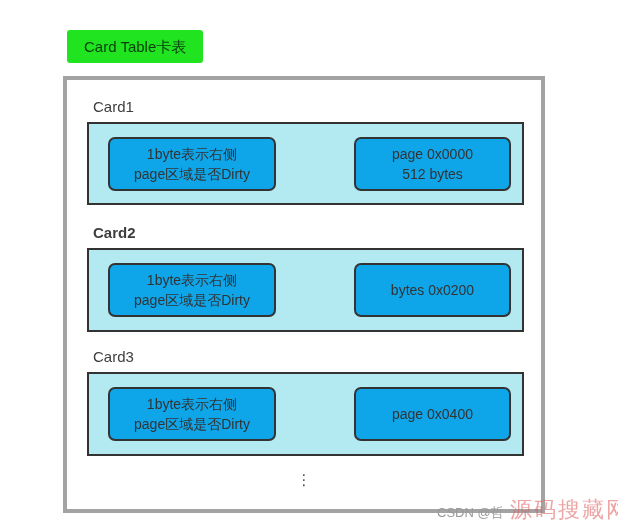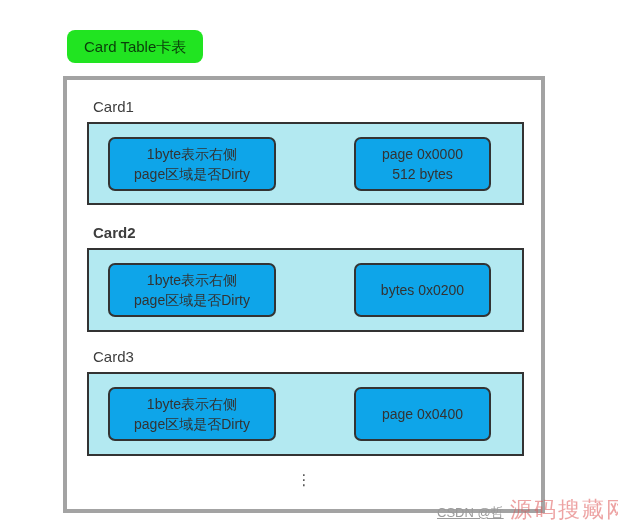--- a/index.html
+++ b/index.html
@@ -3,21 +3,21 @@
 <meta charset="utf-8">
 <style>
   * { margin: 0; padding: 0; box-sizing: border-box; }
   html, body { width: 618px; height: 531px; background: #ffffff; overflow: hidden; }
   body { font-family: "Liberation Sans", "DejaVu Sans", sans-serif; position: relative; }
 
   .title-label {
     position: absolute; left: 67px; top: 30px;
     height: 33px; line-height: 33px; padding: 0 17px;
     background: #21e421; color: #0a3d0a;
-    font-size: 15px; border-radius: 8px;
+    font-size: 15px; border-radius: 3px;
   }
 
   .outer-box {
     position: absolute; left: 63px; top: 76px;
     width: 482px; height: 437px;
     border: 4px solid #a3a3a3; background: #ffffff;
   }
 
   .card-label {
     position: absolute; left: 26px;
@@ -37,33 +37,32 @@
 
   .inner-box {
     position: absolute; top: 13px; height: 54px;
     border: 2px solid #333333; border-radius: 7px;
     background: #0ea5e9; color: #333333;
     font-size: 14px; line-height: 1.45;
     display: flex; align-items: center; justify-content: center;
     text-align: center; white-space: pre-line;
   }
   .inner-box.left  { left: 19px;  width: 168px; }
-  .inner-box.right { left: 265px; width: 137px; }
+  .inner-box.right { left: 265px; width: 157px; }
 
   .ellipsis {
     position: absolute; left: 0; right: 0; top: 392px;
     text-align: center; color: #555555; font-size: 15px;
     letter-spacing: 0; line-height: 1;
   }
 
   .wm-gray {
     position: absolute; left: 437px; top: 504px;
     font-size: 13px; color: #9a9a9a; z-index: 5;
     white-space: nowrap;
-    text-decoration: underline;
   }
   .wm-red {
     position: absolute; left: 510px; top: 495px;
     font-size: 22px; color: rgba(223, 88, 88, 0.55); z-index: 6;
     letter-spacing: 2px; white-space: nowrap;
   }
 </style>
 </head>
 <body>
 

